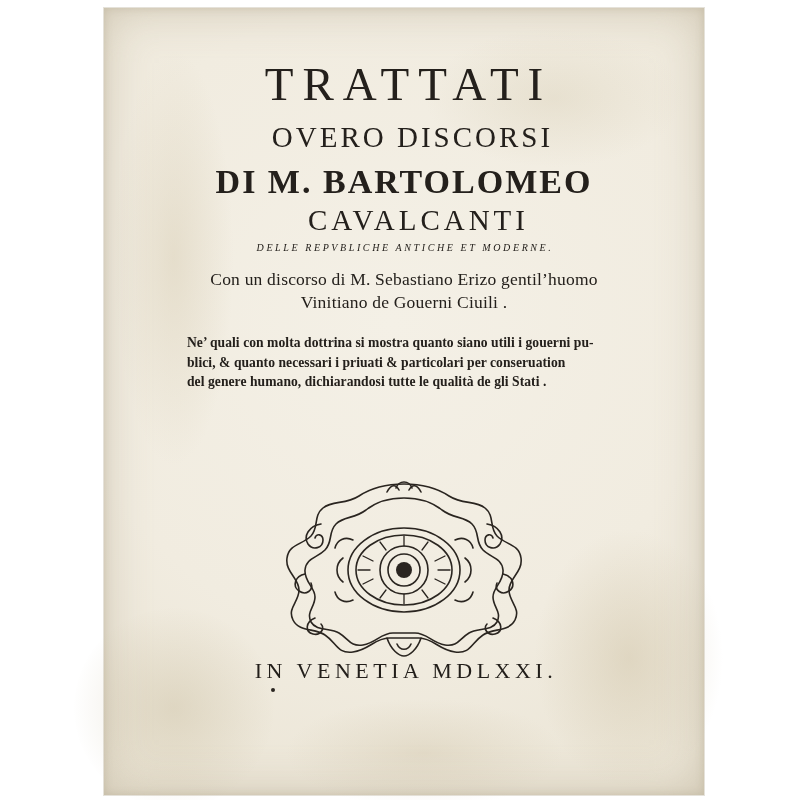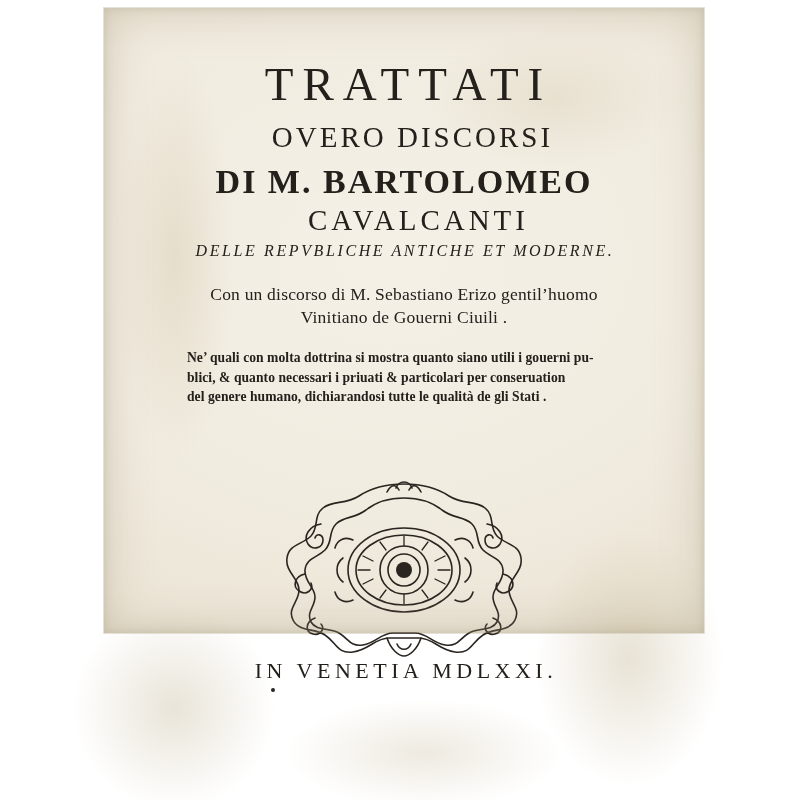--- a/index.html
+++ b/index.html
@@ -18,21 +18,21 @@
     background: #ffffff;
     overflow: hidden;
   }
 
   
   #leaf {
     position: absolute;
     left: 104px;
     top: 8px;
     width: 600px;
-    height: 625px;
+    height: 787px;
     background:
       radial-gradient(ellipse 120% 90% at 48% 40%, #f4f0e6 0%, #f1ece0 45%, #ebe5d6 72%, #e2dac8 100%);
     box-shadow: 0 0 0 1px rgba(180,172,150,0.35);
   }
 
   
   .blotch {
     position: absolute;
     border-radius: 50%;
     pointer-events: none;
@@ -96,29 +96,29 @@
     margin-left: 25px;
   }
   .t-sopra {
     font-size: 15.5px;
     letter-spacing: 3.6px;
     font-style: italic;
     margin-top: 14px;
     padding-left: 3px;
   }
   .t-delle {
-    font-size: 16px;
+    font-size: 10px;
     letter-spacing: 2.6px;
     font-style: italic;
     margin-top: 5px;
     padding-left: 2px;
   }
   .t-con1 {
     font-size: 17.5px;
-    margin-top: 24px;
+    margin-top: 16px;
     letter-spacing: 0.2px;
   }
   .t-con2 {
     font-size: 17.5px;
     margin-top: 2px;
     letter-spacing: 0.2px;
   }
 
   .para {
     width: 434px;

